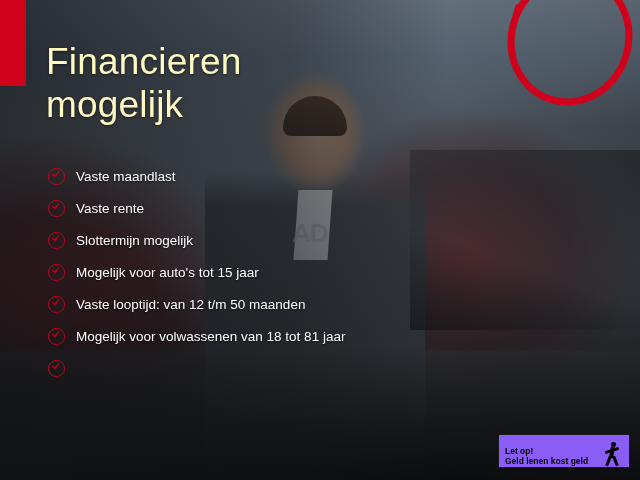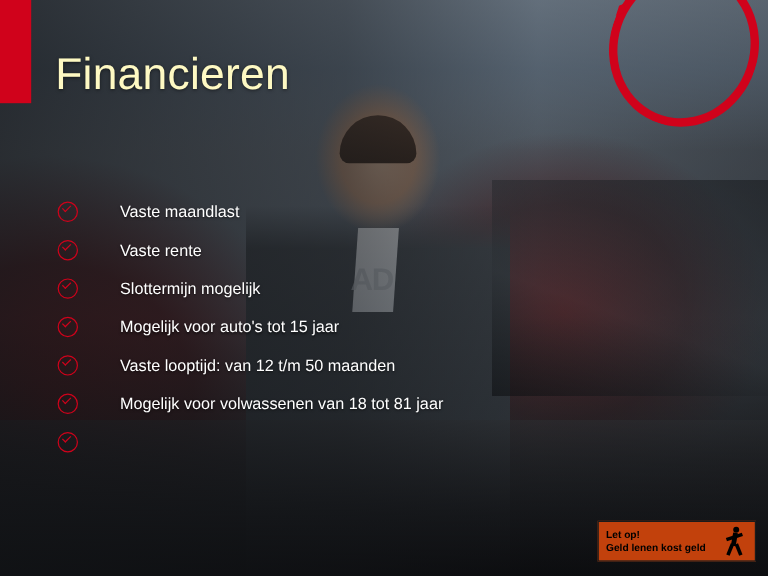--- a/index.html
+++ b/index.html
@@ -157,21 +157,20 @@
     padding: 0;
   }
   .features li {
     display: flex;
     align-items: center;
     height: 32px;
     color: #ffffff;
     font-size: 13.5px;
     font-weight: 400;
     text-shadow: 0 1px 2px rgba(0,0,0,.6);
-    gap: 24px;
   }
   .check {
     flex: 0 0 auto;
     width: 15px;
     height: 15px;
     margin-right: 11px;
     border: 1.5px solid #d0021b;
     border-radius: 50%;
     position: relative;
   }
@@ -187,24 +186,24 @@
     transform: rotate(-45deg);
   }
 
   
   .warn {
     position: absolute;
     right: 10px;
     bottom: 12px;
     width: 132px;
     height: 34px;
-    background: #c2410c;
+    background: #8b5cf6;
     border: 1px solid #1b1b1b;
     display: flex;
-    align-items: center;
+    align-items: flex-end;
     padding: 0 6px;
     box-sizing: border-box;
   }
   .warn-text {
     flex: 1 1 auto;
     color: #000;
     font-size: 8.5px;
     font-weight: 700;
     line-height: 1.25;
   }
@@ -254,20 +253,21 @@
     <div class="hood"></div>
   </div>
 
   <div class="scrim"></div>
 
   <div class="corner-block"></div>
   <div class="arc"></div>
 
   <div class="headline">
     <span>Financieren</span>
+    <span>mogelijk</span>
   </div>
 
   <ul class="features">
     <li>
       <span class="check"></span>
       <span>Vaste maandlast</span>
     </li>
     <li>
       <span class="check"></span>
       <span>Vaste rente</span>

